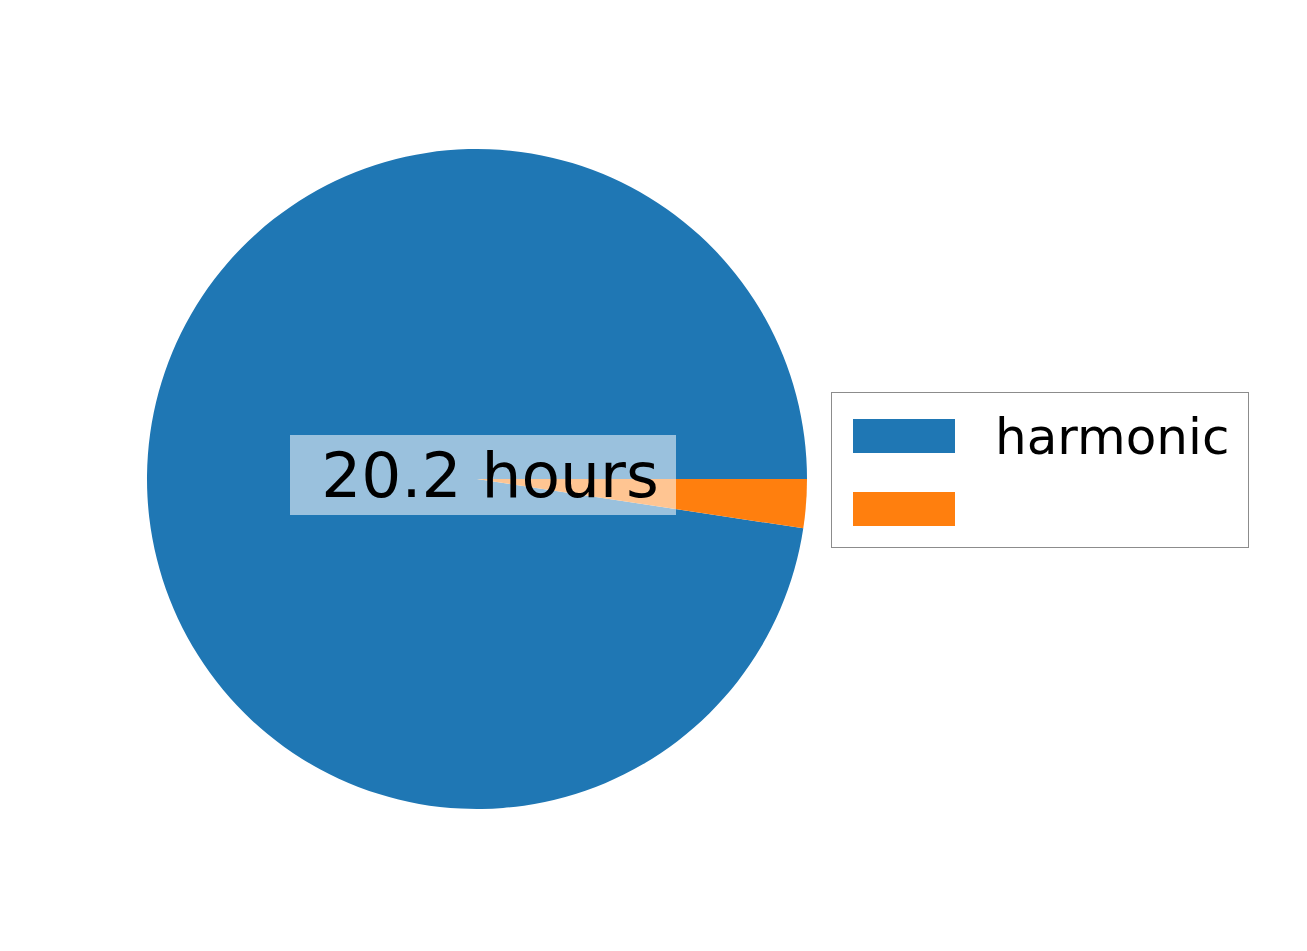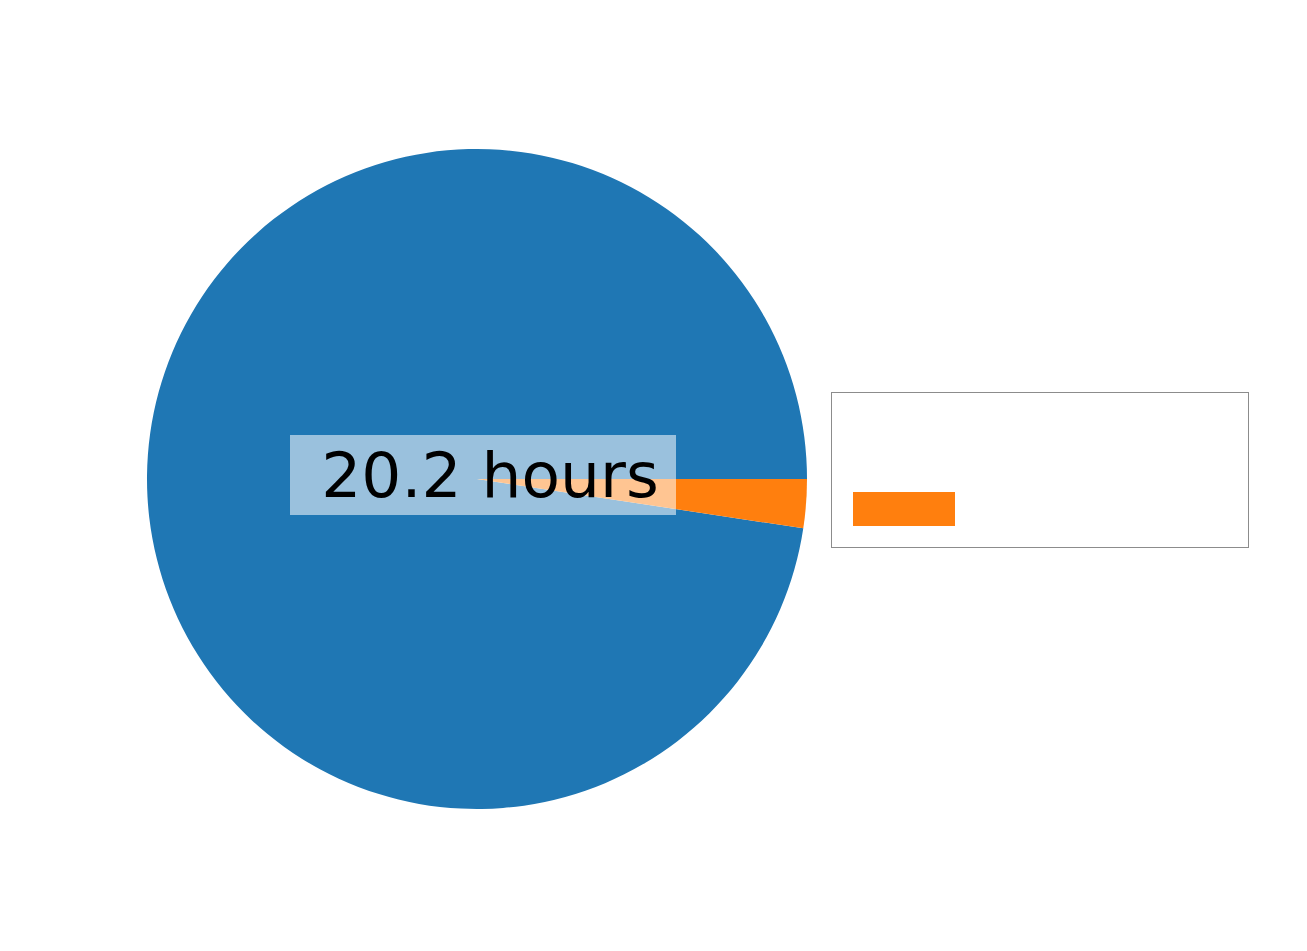--- a/index.html
+++ b/index.html
@@ -107,18 +107,22 @@
 
       <path id="slice-harmonic" fill="#1f77b4" stroke="none" d="M 477 479 L 807 479 A 330 330 0 1 0 803.2896057455118 528.3466633364244 Z"></path>
 
       <path id="slice-relax" fill="#ff7f0e" stroke="none" d="M 477 479 L 803.2896057455118 528.3466633364244 A 330 330 0 0 0 807 479.00000000000006 Z"></path>
     </svg>
   </div>
 
   <div id="pie-value-label" style="background: rgba(255, 255, 255, 0.55); color: rgb(0, 0, 0); padding-left: 14px;">20.2 hours</div>
 
   <div id="legend" style="border-color: rgb(140, 140, 140); background: rgb(255, 255, 255);">
+    <div class="legend-row" id="legend-row-0">
+      <span class="legend-swatch" id="legend-swatch-0" style="background: rgb(31, 119, 180);"></span>
+      <span class="legend-text">harmonic</span>
+    </div>
     <div class="legend-row" id="legend-row-1">
       <span class="legend-swatch" id="legend-swatch-1" style="background: rgb(255, 127, 14);"></span>
     </div>
   </div>
 
 </div>
 
 </body></html>

